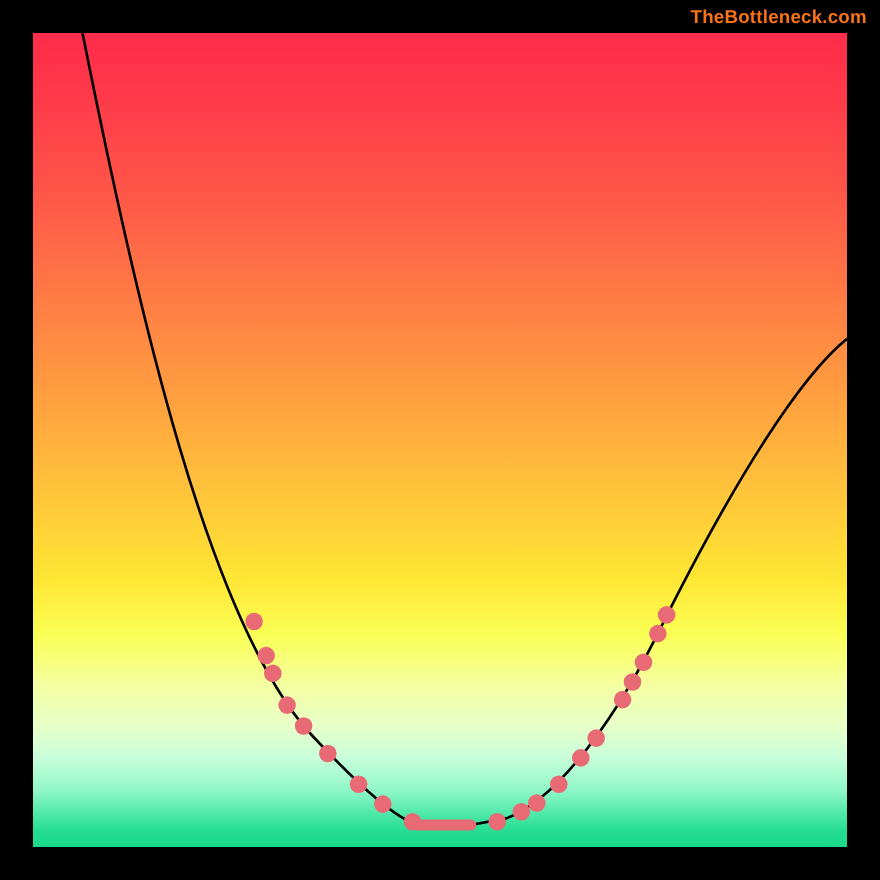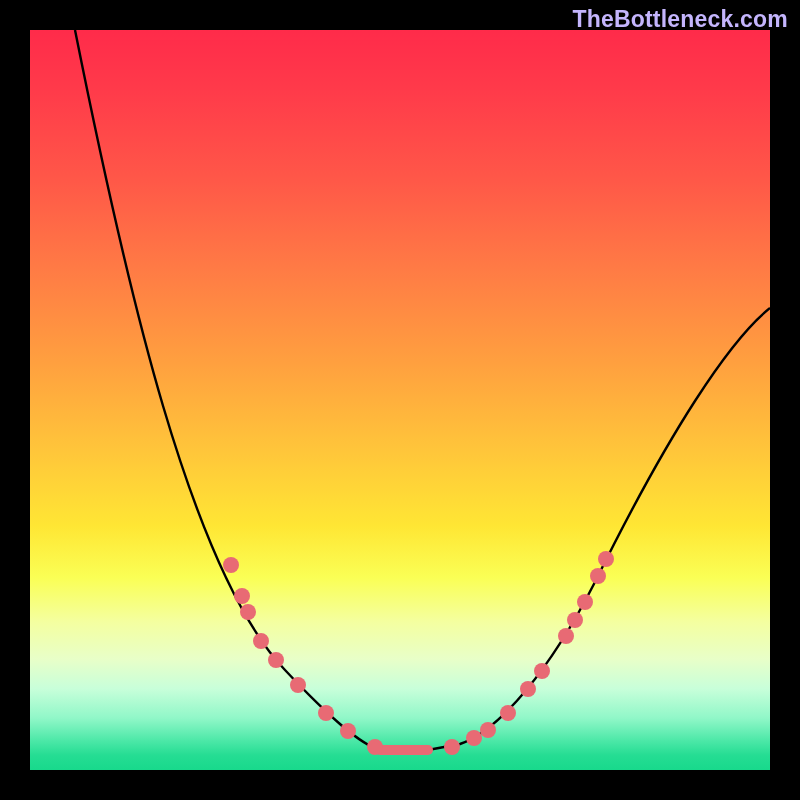--- a/index.html
+++ b/index.html
@@ -37,23 +37,23 @@
       #4de8a8 96%,
       #25dd93 98%,
       #18d98c 100%
     );
   }
   .watermark {
     position: absolute;
     top: 6px;
     right: 12px;
     font-family: Arial, Helvetica, sans-serif;
-    font-size: 23px;
+    font-size: 17px;
     font-weight: 600;
-    color: #c4b5fd;
+    color: #f97316;
     letter-spacing: 0.2px;
     user-select: none;
   }
   svg.curves {
     position: absolute;
     inset: 0;
   }
   .dot {
     fill: #e86a74;
   }

